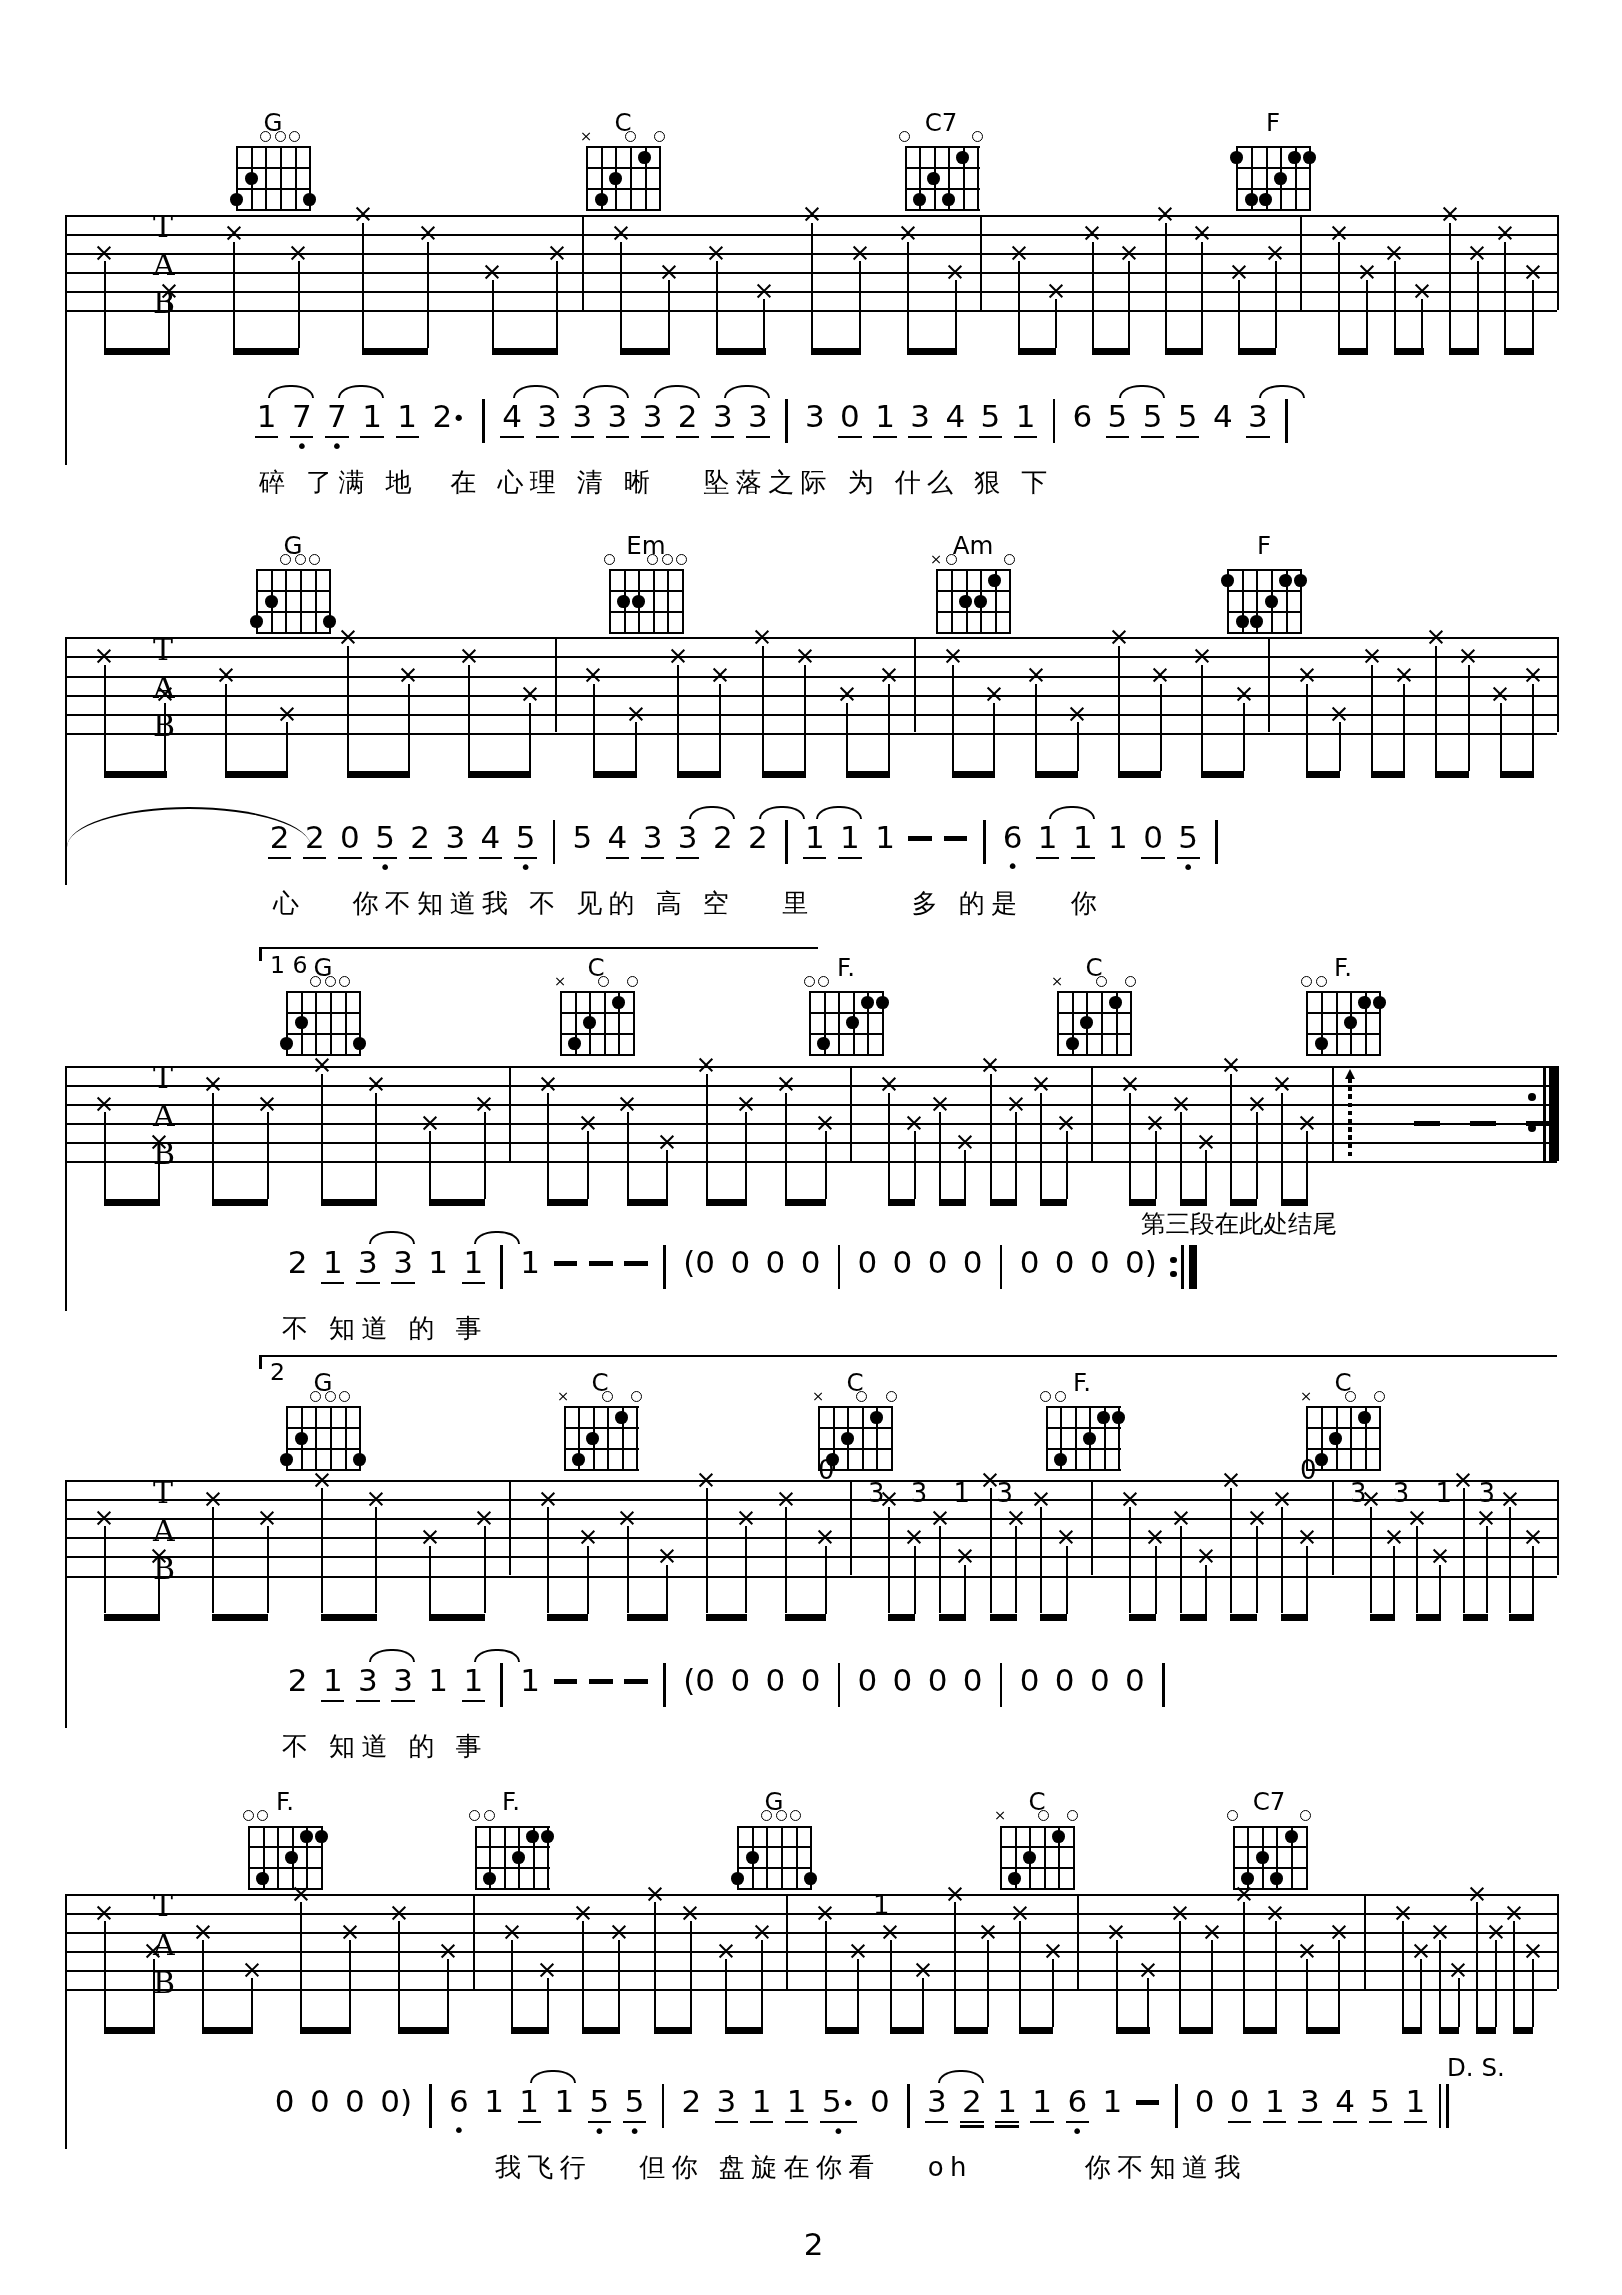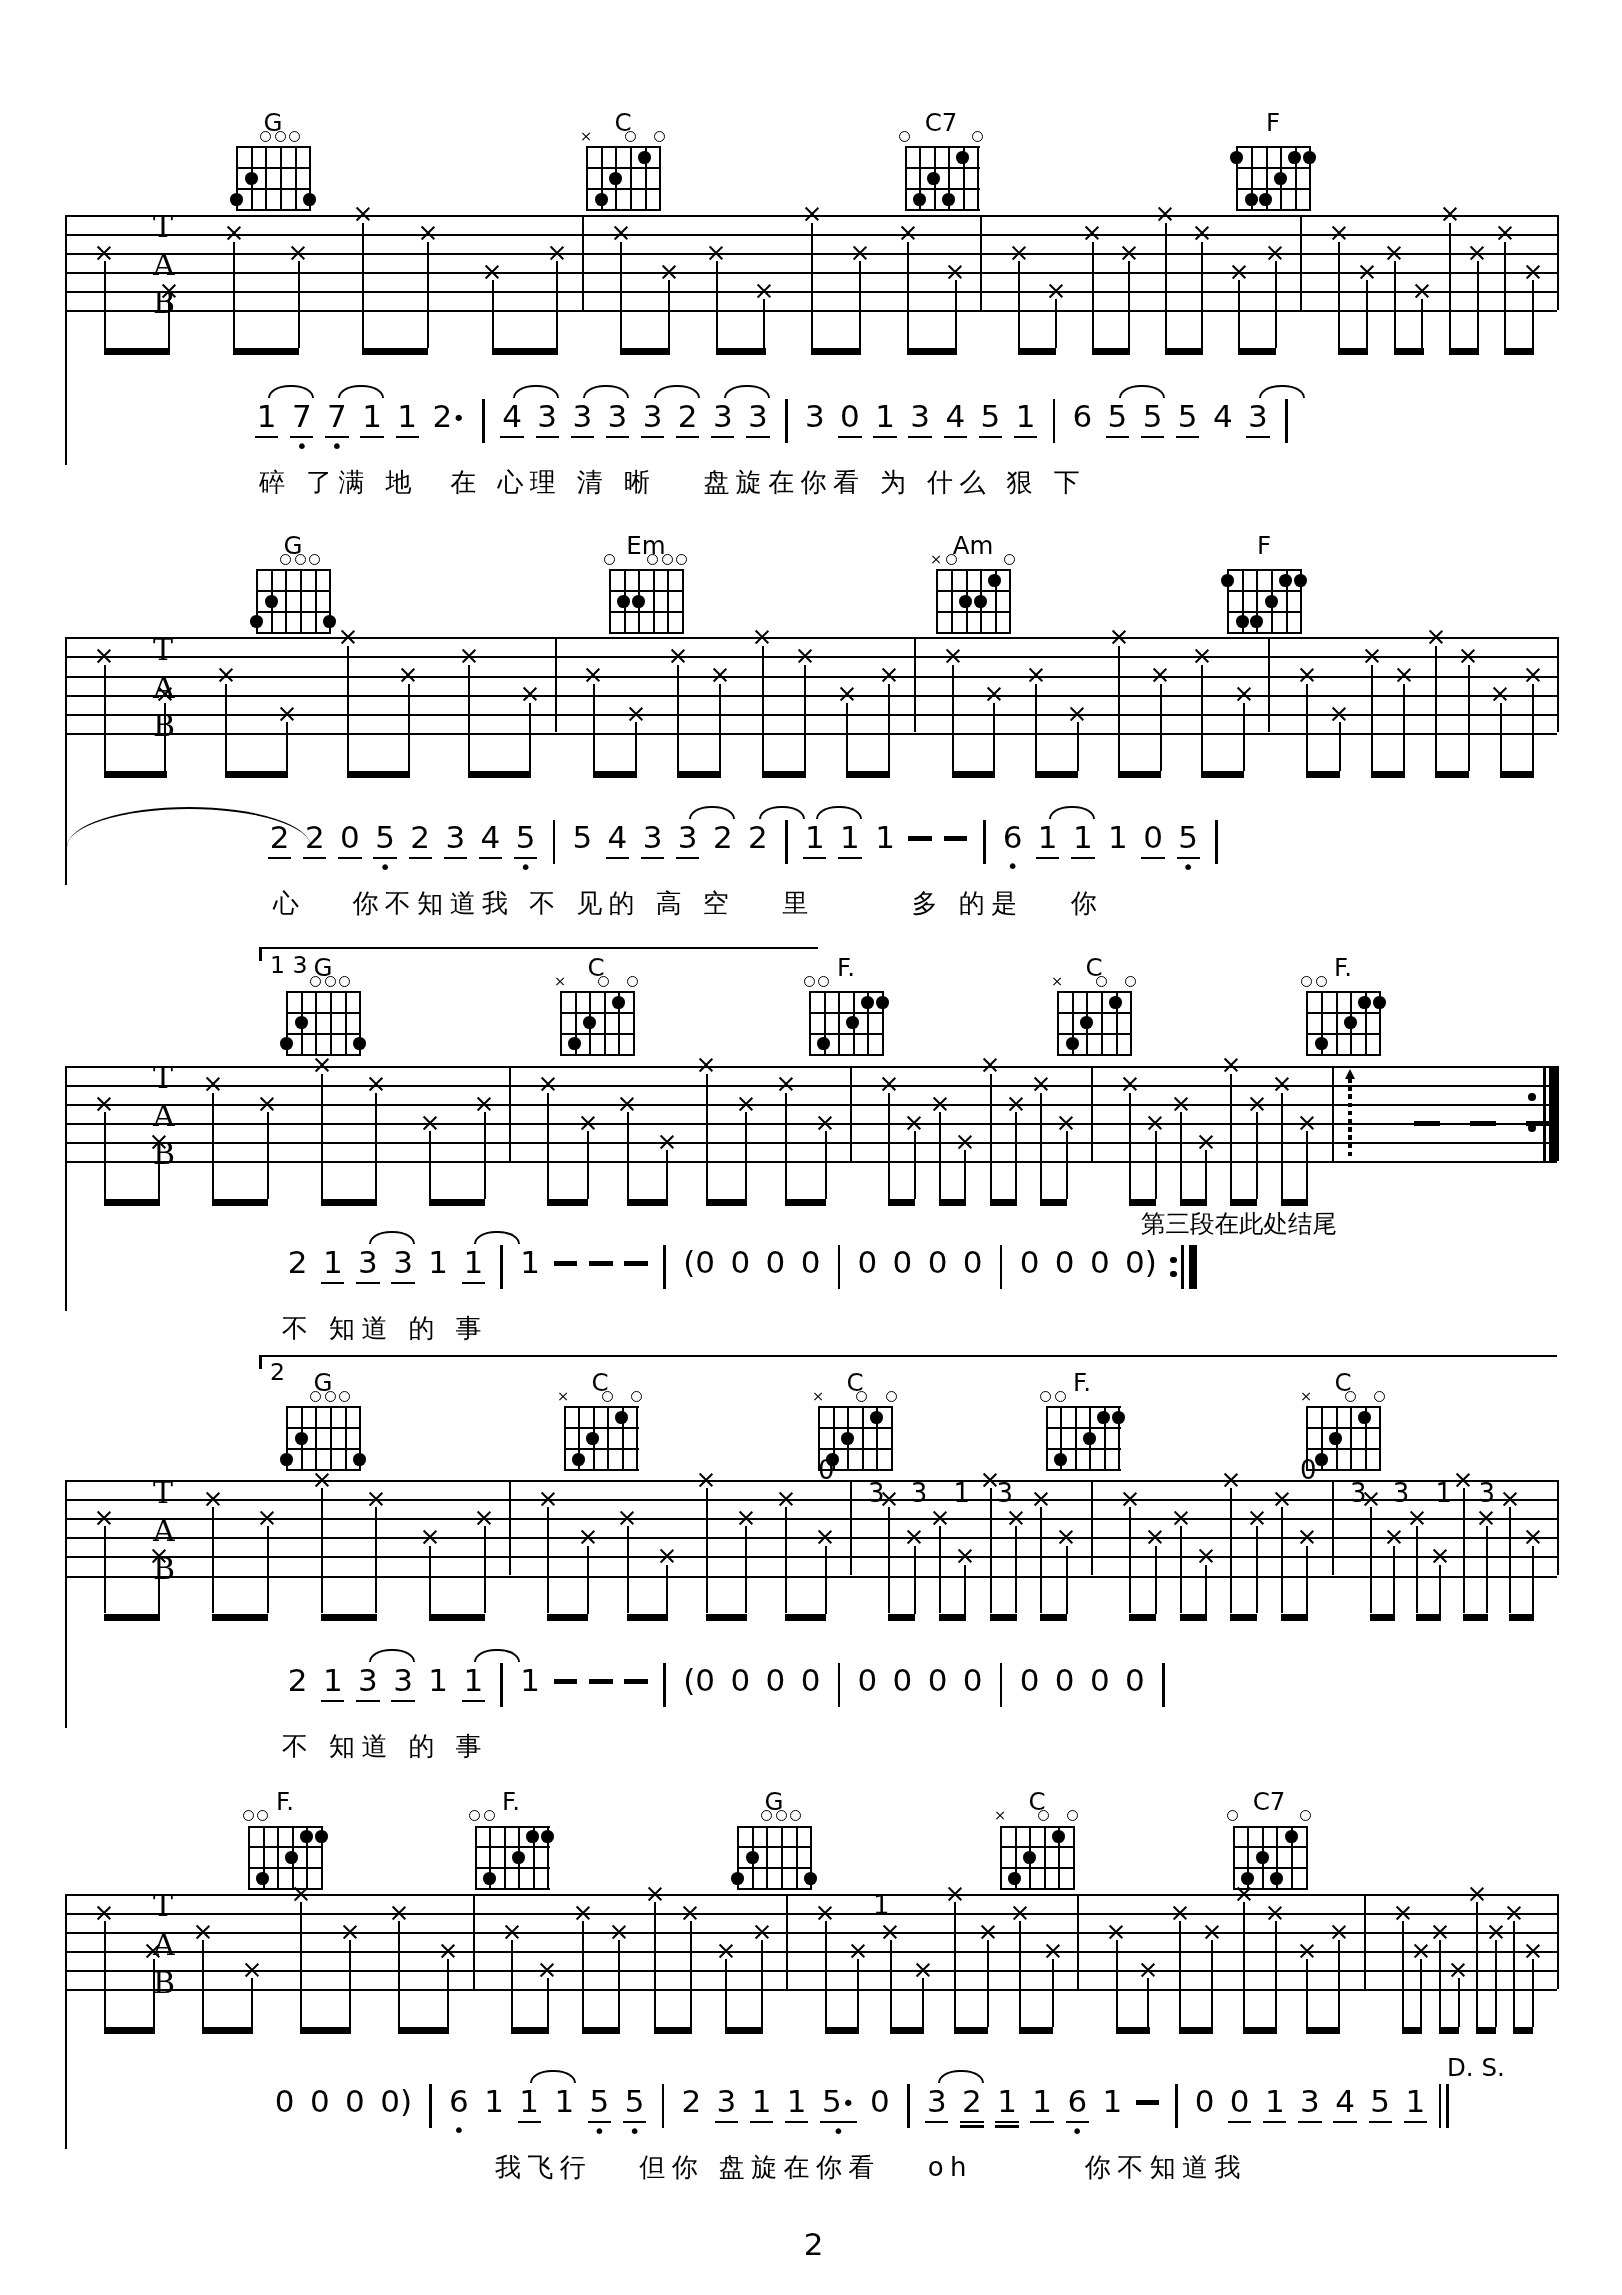--- a/index.html
+++ b/index.html
@@ -333,21 +333,21 @@
         <span class="tok u1">1</span>
         <div class="bartok"></div>
         <span class="tok">6</span>
         <span class="tok u1">5<i class="arcspan"></i></span>
         <span class="tok u1">5</span>
         <span class="tok u1">5</span>
         <span class="tok">4</span>
         <span class="tok u1">3<i class="arcspan"></i></span>
         <div class="bartok"></div>
       </div>
-      <div class="lyrics" style="left: 259px; top: 465px;">碎 了满 地　在 心理 清 晰　 盘旋在你看 为 什么 狠 下</div>
+      <div class="lyrics" style="left: 259px; top: 465px;">碎 了满 地　在 心理 清 晰　 坠落之际 为 什么 狠 下</div>
       <div class="chord-label" style="left: 252px; top: 531px; width: 82px;">G</div>
       <div class="marker-o" style="left: 280px; top: 554px;"></div>
       <div class="marker-o" style="left: 295px; top: 554px;"></div>
       <div class="marker-o" style="left: 309px; top: 554px;"></div>
       <div class="vline" style="left: 256px; top: 569px; height: 64px;"></div>
       <div class="vline" style="left: 271px; top: 569px; height: 64px;"></div>
       <div class="vline" style="left: 285px; top: 569px; height: 64px;"></div>
       <div class="vline" style="left: 300px; top: 569px; height: 64px;"></div>
       <div class="vline" style="left: 315px; top: 569px; height: 64px;"></div>
       <div class="vline" style="left: 329px; top: 569px; height: 64px;"></div>
@@ -627,21 +627,21 @@
         <span class="tok u1">1<i class="arcspan"></i></span>
         <span class="tok u1">1</span>
         <span class="tok">1</span>
         <span class="tok u1">0</span>
         <span class="tok u1">5<i class="dbm">•</i></span>
         <div class="bartok"></div>
       </div>
       <div class="lyrics" style="left: 273px; top: 886px;">心　 你不知道我 不 见的 高 空　 里　　　多 的是　 你</div>
       <div class="volta-line" style="left: 259px; top: 947px; width: 559px;"></div>
       <div class="volta-tick" style="left: 259px; top: 947px;"></div>
-      <div class="volta-label" style="left: 270px; top: 951px;">1 3</div>
+      <div class="volta-label" style="left: 270px; top: 951px;">1 6</div>
       <div class="chord-label" style="left: 282px; top: 953px; width: 82px;">G</div>
       <div class="marker-o" style="left: 310px; top: 976px;"></div>
       <div class="marker-o" style="left: 325px; top: 976px;"></div>
       <div class="marker-o" style="left: 339px; top: 976px;"></div>
       <div class="vline" style="left: 286px; top: 991px; height: 64px;"></div>
       <div class="vline" style="left: 301px; top: 991px; height: 64px;"></div>
       <div class="vline" style="left: 315px; top: 991px; height: 64px;"></div>
       <div class="vline" style="left: 330px; top: 991px; height: 64px;"></div>
       <div class="vline" style="left: 345px; top: 991px; height: 64px;"></div>
       <div class="vline" style="left: 359px; top: 991px; height: 64px;"></div>

